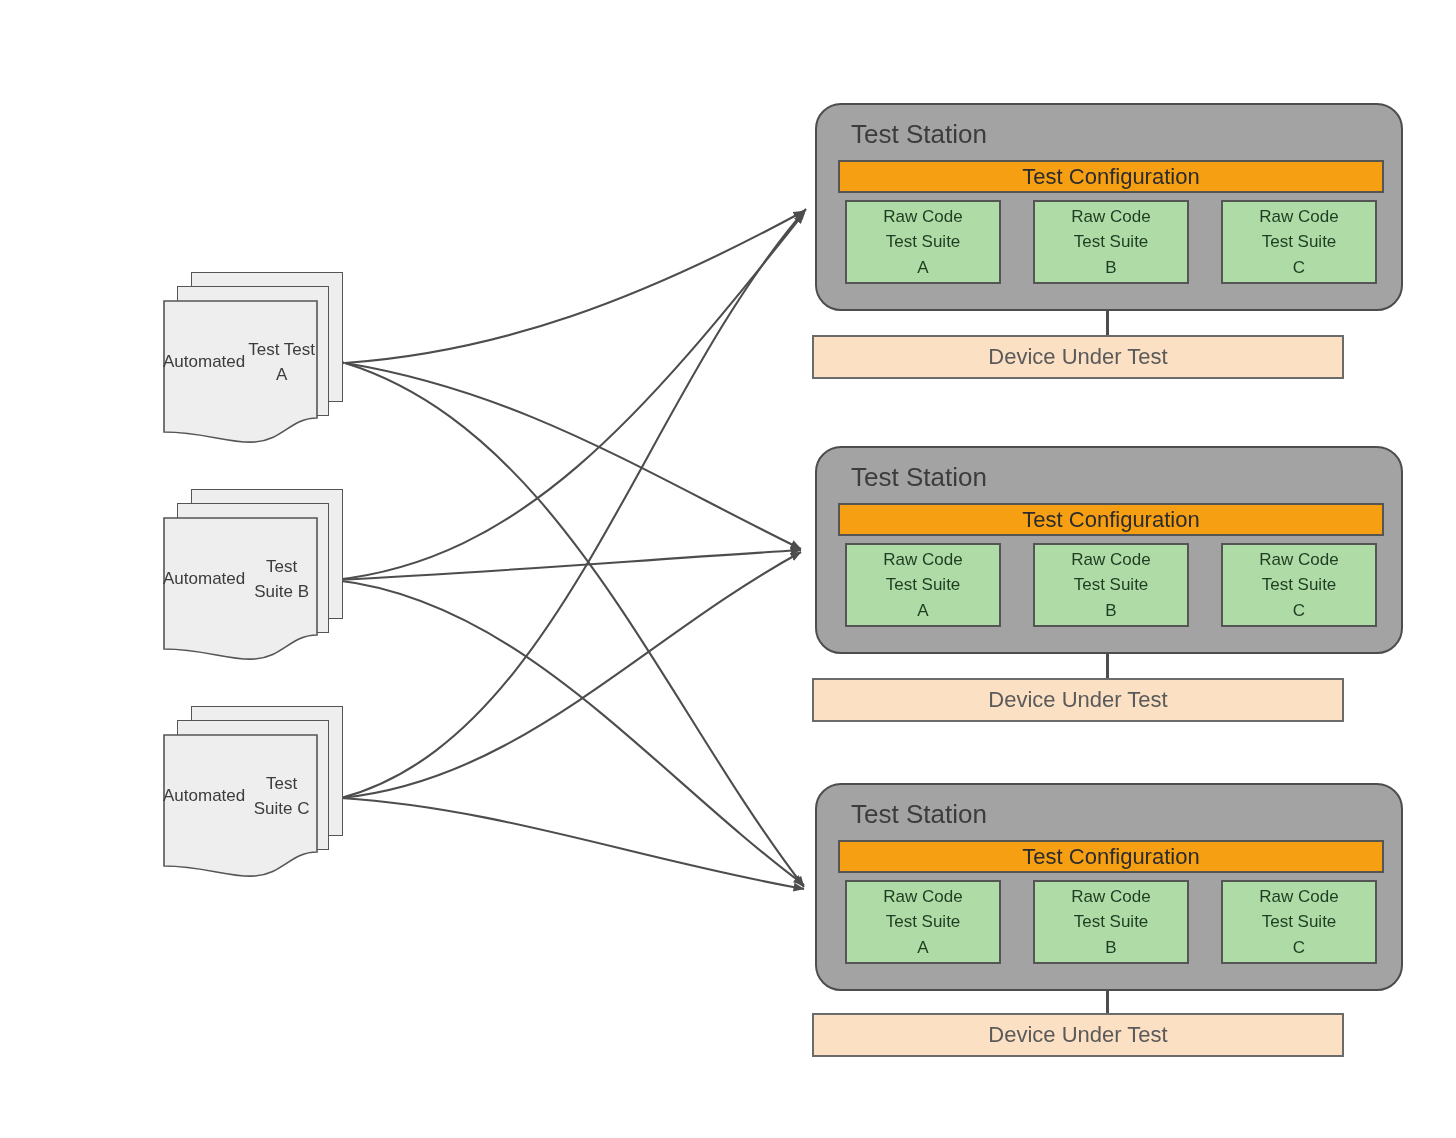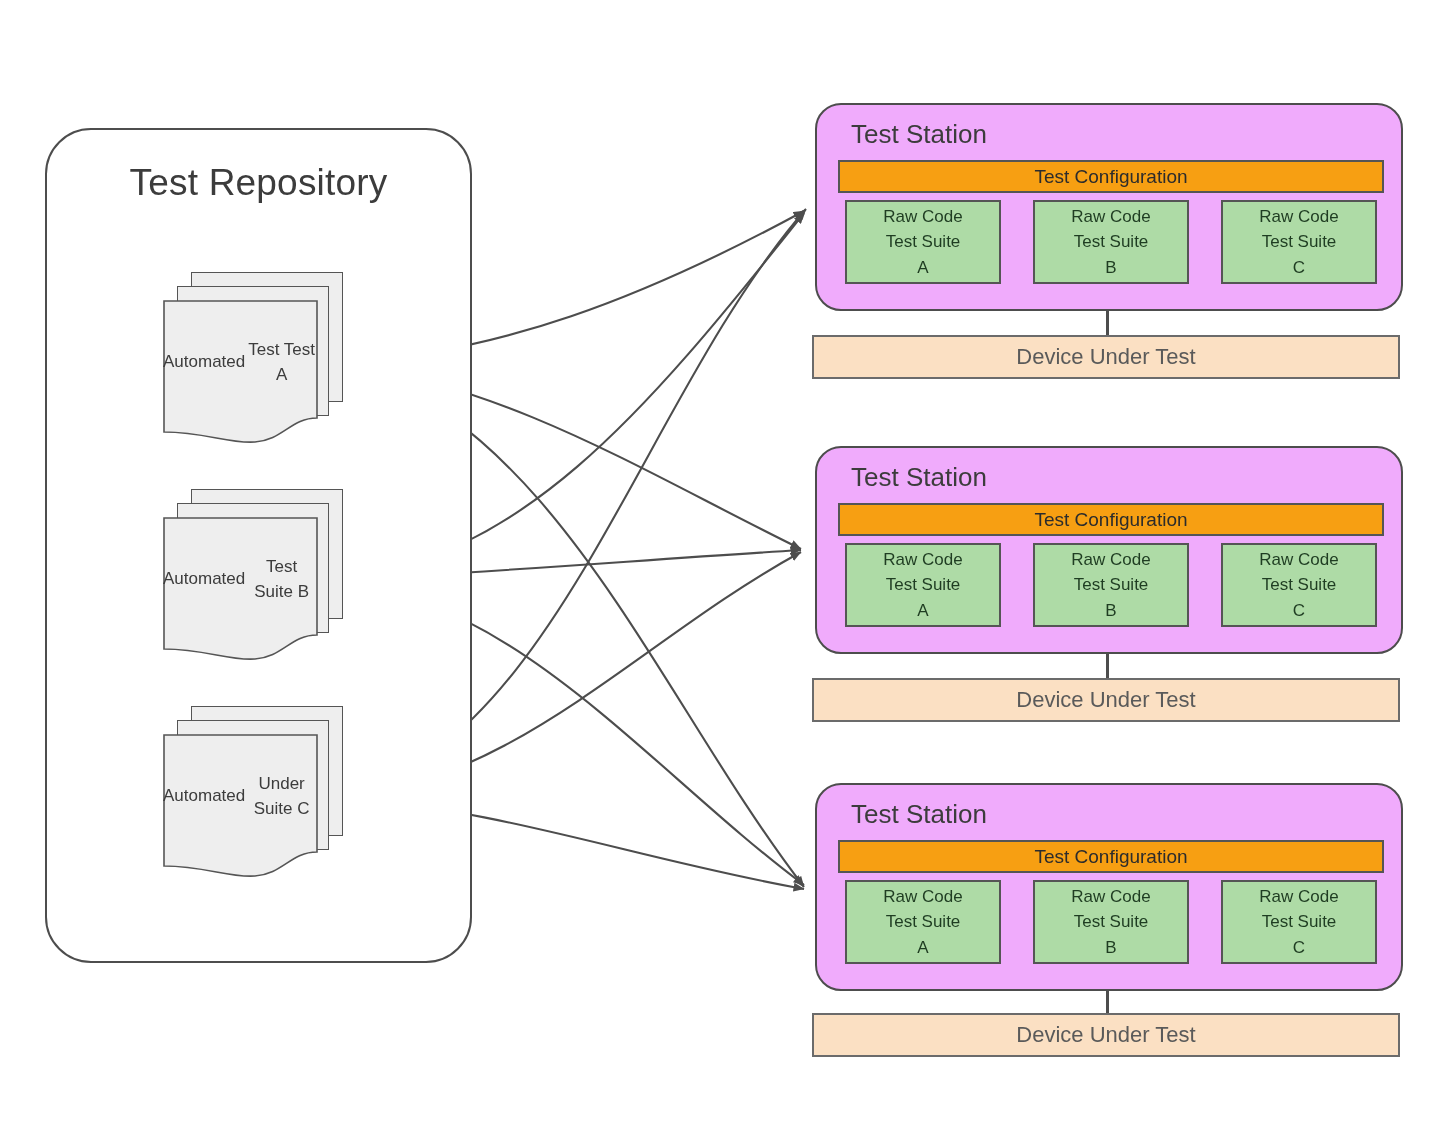--- a/index.html
+++ b/index.html
@@ -100,21 +100,21 @@
     pointer-events: none;
   }
 
   
   .station {
     position: absolute;
     width: 588px;
     height: 208px;
     border: 2.5px solid #4d4d4d;
     border-radius: 26px;
-    background: #f0abfc;
+    background: #a3a3a3;
     box-sizing: border-box;
     z-index: 2;
   }
   .station-title {
     position: absolute;
     left: 34px;
     top: 14px;
     font-size: 26px;
     font-weight: 300;
     color: #3c3c3c;
@@ -124,21 +124,21 @@
     left: 21px;
     top: 55px;
     width: 546px;
     height: 33px;
     background: #F79F12;
     border: 2.5px solid #555555;
     box-sizing: border-box;
     display: flex;
     align-items: center;
     justify-content: center;
-    font-size: 19px;
+    font-size: 22px;
     color: #2c2c2c;
   }
   .suite-row {
     position: absolute;
     left: 28px;
     top: 95px;
     width: 532px;
     height: 85px;
     display: flex;
     justify-content: space-between;
@@ -155,21 +155,21 @@
     justify-content: center;
     font-size: 17px;
     line-height: 1.5;
     color: #1f3d22;
     text-align: right;
   }
 
   
   .dut {
     position: absolute;
-    width: 588px;
+    width: 532px;
     height: 44px;
     background: #FBE0C3;
     border: 2.5px solid #6b6b6b;
     box-sizing: border-box;
     display: flex;
     align-items: center;
     justify-content: center;
     font-size: 22px;
     font-weight: 300;
     color: #5a5a5a;
@@ -205,23 +205,20 @@
       <path d="M334,580 C520,560 640,420 804,213"></path>
       <path d="M334,580 C500,572 640,560 801,550"></path>
       <path d="M334,580 C520,600 650,770 804,885"></path>
 
       <path d="M341,798 C560,740 640,400 806,209"></path>
       <path d="M341,798 C520,780 640,640 801,552"></path>
       <path d="M341,798 C500,808 640,860 804,889"></path>
     </g>
   </svg>
 
-  <div class="repo-container">
-    <div class="repo-title">Test Repository</div>
-  </div>
 
   <div class="doc-stack" style="left:163px; top:272px;">
     <div class="doc-sheet back2"></div>
     <div class="doc-sheet back1"></div>
     <div class="doc-front">
       <svg width="155" height="147" viewBox="0 0 155 147">
         <path d="M1,1 L154,1 L154,118 C128,118 120,140 92,142 C66,144 42,132 1,132 Z" fill="#eeeeee" stroke="#555555" stroke-width="1.6"></path>
       </svg>
     </div>
     <div class="doc-label">
@@ -247,21 +244,21 @@
   <div class="doc-stack" style="left:163px; top:706px;">
     <div class="doc-sheet back2"></div>
     <div class="doc-sheet back1"></div>
     <div class="doc-front">
       <svg width="155" height="147" viewBox="0 0 155 147">
         <path d="M1,1 L154,1 L154,118 C128,118 120,140 92,142 C66,144 42,132 1,132 Z" fill="#eeeeee" stroke="#555555" stroke-width="1.6"></path>
       </svg>
     </div>
     <div class="doc-label">
       <span>Automated</span>
-      <span>Under Suite C</span>
+      <span>Test Suite C</span>
     </div>
   </div>
 
   <div class="station" style="left:815px; top:103px;">
     <div class="station-title">Test Station</div>
     <div class="config-bar">Test Configuration</div>
     <div class="suite-row">
       <div class="suite-box">
         <span>Raw Code</span>
         <span>Test Suite</span>

